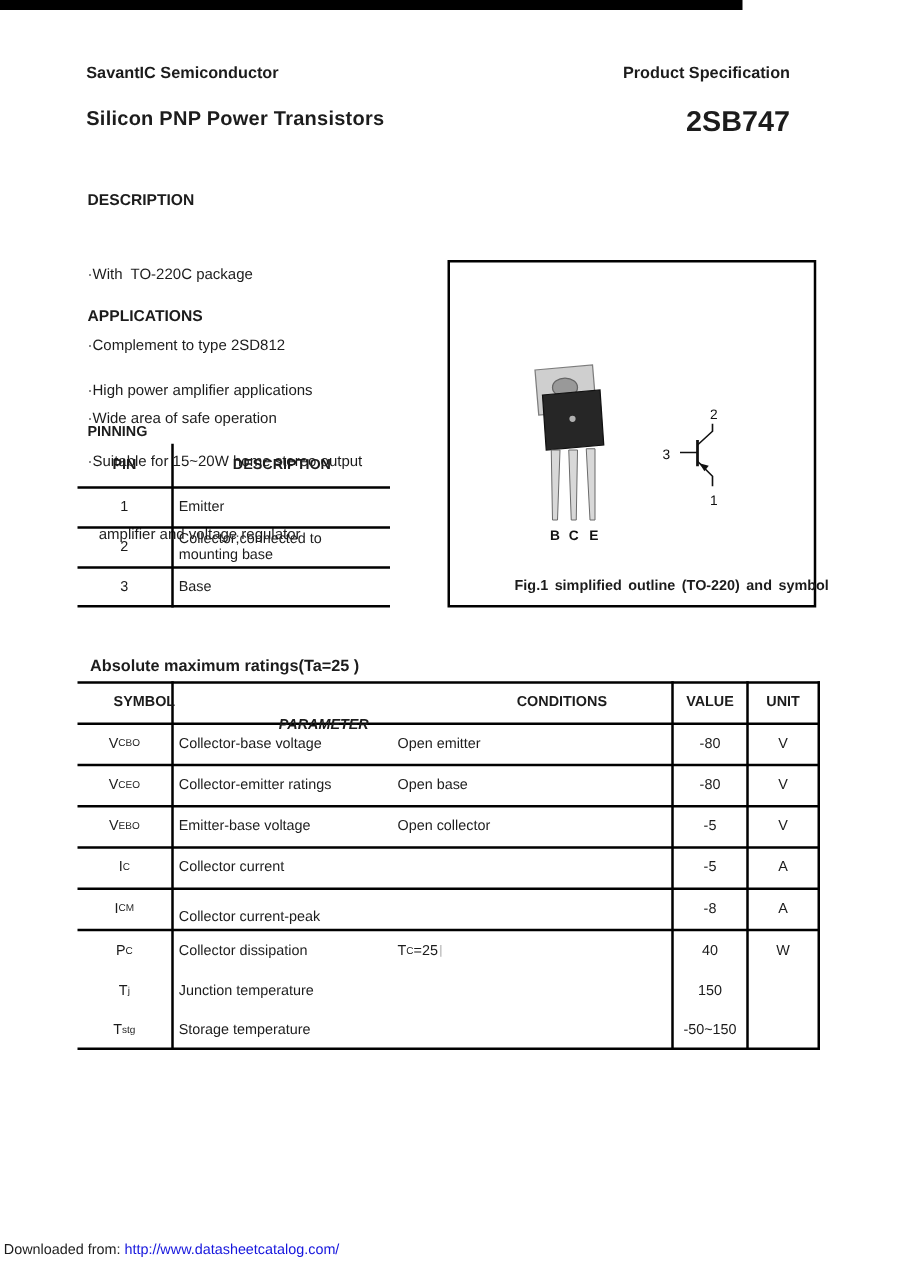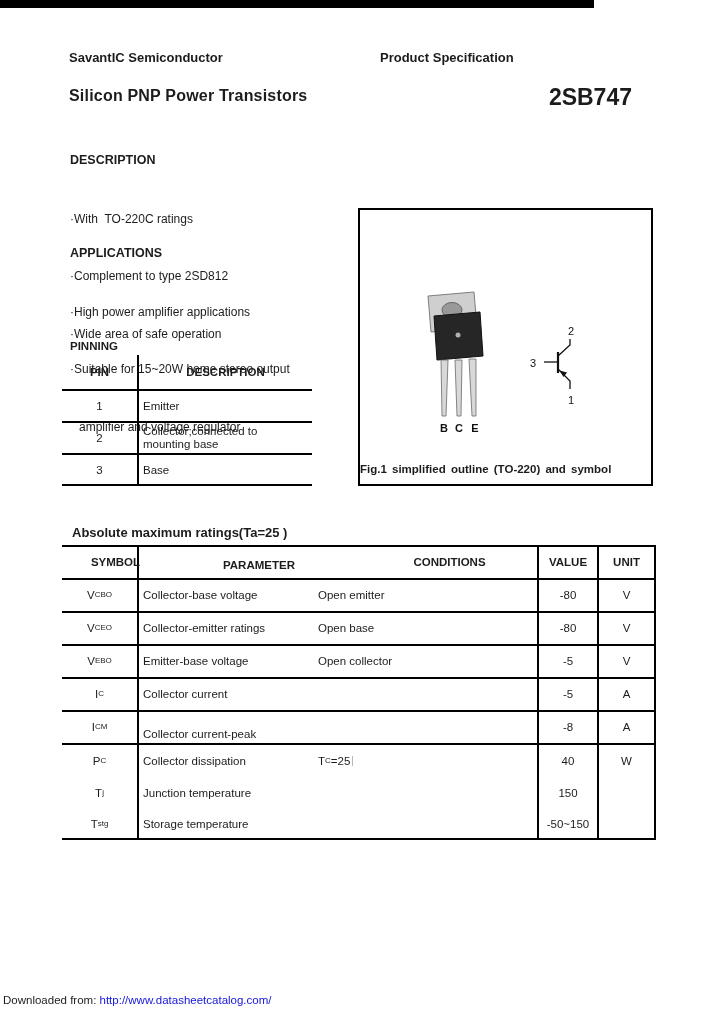--- a/index.html
+++ b/index.html
@@ -8,21 +8,21 @@
     position:relative; width:720px; height:1012px; background:#ffffff;
     font-family:"Liberation Sans", sans-serif; color:#1c1c1c; overflow:hidden;
   }
   .abs { position:absolute; }
   .bold { font-weight:bold; }
   .hline { position:absolute; background:#000; }
   .vline { position:absolute; background:#000; }
 
   
   .brand   { left:69px; top:50px; font-size:13px; font-weight:bold; }
-  .spec    { left:380px; top:50px; width:252px; text-align:left; font-size:13px; font-weight:bold; }
+  .spec    { left:380px; top:50px; width:252px; text-align:right; font-size:13px; font-weight:bold; }
   .rule1   { left:62px; top:71px; width:594px; height:4px; background:#000; }
   .doctitle{ left:69px; top:87px; font-size:16px; font-weight:bold; letter-spacing:0.2px; }
   .part    { left:380px; top:84px; width:252px; text-align:right; font-size:23px; font-weight:bold; }
   .rule2   { left:62px; top:112px; width:594px; height:4px; background:#000; }
 
   
   .sec-head { font-size:12.5px; font-weight:bold; }
   .desc-head { left:70px; top:153px; }
   .desc-list { left:70px; top:171px; font-size:12px; line-height:19.3px; white-space:pre; }
   .app-head  { left:70px; top:246px; }
@@ -31,21 +31,21 @@
 
   
   .pin-head { left:70px; top:340px; font-size:11.5px; font-weight:bold; }
   .pin-table { left:62px; top:355px; width:250px; height:131px; font-size:11.5px; }
   .pin-table .cell { position:absolute; display:flex; align-items:center; }
   .cc { justify-content:center; text-align:center; }
   .pre-line { white-space:pre-line; line-height:13.5px; }
 
   
   .figbox { left:358px; top:208px; width:295px; height:278px; border:2px solid #000; }
-  .caption { position:absolute; left:0; bottom:9px; width:100%; text-align:left;
+  .caption { position:absolute; left:12px; bottom:9px; width:100%; text-align:right;
              font-size:11.5px; font-weight:bold; word-spacing:2px; }
   .pkg-svg { position:absolute; left:58px; top:76px; }
   .sym-svg { position:absolute; left:158px; top:110px; }
 
   
   .rat-head { left:72px; top:525px; font-size:13px; font-weight:bold; }
   .rat-table { left:62px; top:545px; width:594px; height:295px; font-size:11.5px; }
   .rat-table .cell { position:absolute; display:flex; align-items:center; }
   sub.sb { font-size:8px; vertical-align:-3px; line-height:0; }
   .artifact { opacity:0.4; font-size:10px; margin-left:1px; }
@@ -61,21 +61,21 @@
 
   <div class="abs brand">SavantIC Semiconductor</div>
   <div class="abs spec">Product Specification</div>
   <div class="rule1"></div>
   <div class="abs doctitle">Silicon PNP Power Transistors</div>
   <div class="abs part">2SB747</div>
   <div class="rule2"></div>
 
   <div class="abs sec-head desc-head">DESCRIPTION</div>
   <div class="abs desc-list">
-    <div>·With  TO-220C ratings</div>
+    <div>·With  TO-220C package</div>
     <div>·Complement to type 2SD812</div>
     <div>·Wide area of safe operation</div>
   </div>
 
   <div class="abs sec-head app-head">APPLICATIONS</div>
   <div class="abs app-list">
     <div>·High power amplifier applications</div>
     <div>·Suitable for 15~20W home stereo output</div>
     <div class="cont">amplifier and voltage regulator</div>
   </div>
@@ -140,21 +140,21 @@
     <div class="hline" style="left:0; top:165px; width:594px; height:2px;"></div>
     <div class="hline" style="left:0; top:198px; width:594px; height:2px;"></div>
     <div class="hline" style="left:0; top:293px; width:594px; height:2px;"></div>
 
     <div class="vline" style="left:75px;  top:0; width:2px; height:295px;"></div>
     <div class="vline" style="left:475px; top:0; width:2px; height:295px;"></div>
     <div class="vline" style="left:535px; top:0; width:2px; height:295px;"></div>
     <div class="vline" style="left:592px; top:0; width:2px; height:295px;"></div>
 
     <div class="cell cc bold" style="left:16px;     top:0; width:75px;  height:33px;">SYMBOL</div>
-    <div class="cell cc bold" style="left:77px;  top:0; width:240px; height:40px;">PARAMETER</div>
+    <div class="cell cc bold" style="left:77px;  top:15px; width:240px; height:40px;font-style:italic;">PARAMETER</div>
     <div class="cell cc bold" style="left:300px; top:0; width:175px; height:33px;">CONDITIONS</div>
     <div class="cell cc bold" style="left:477px; top:0; width:58px;  height:33px;">VALUE</div>
     <div class="cell cc bold" style="left:537px; top:0; width:55px;  height:33px;">UNIT</div>
 
     <div class="cell cc" style="left:0; top:35px; width:75px; height:29px;">
         <span>V</span>
         <sub class="sb">CBO</sub>
       </div>
     <div class="cell" style="left:81px; top:35px; width:170px; height:29px;">Collector-base voltage</div>
     <div class="cell" style="left:256px; top:35px; width:215px; height:29px;">

